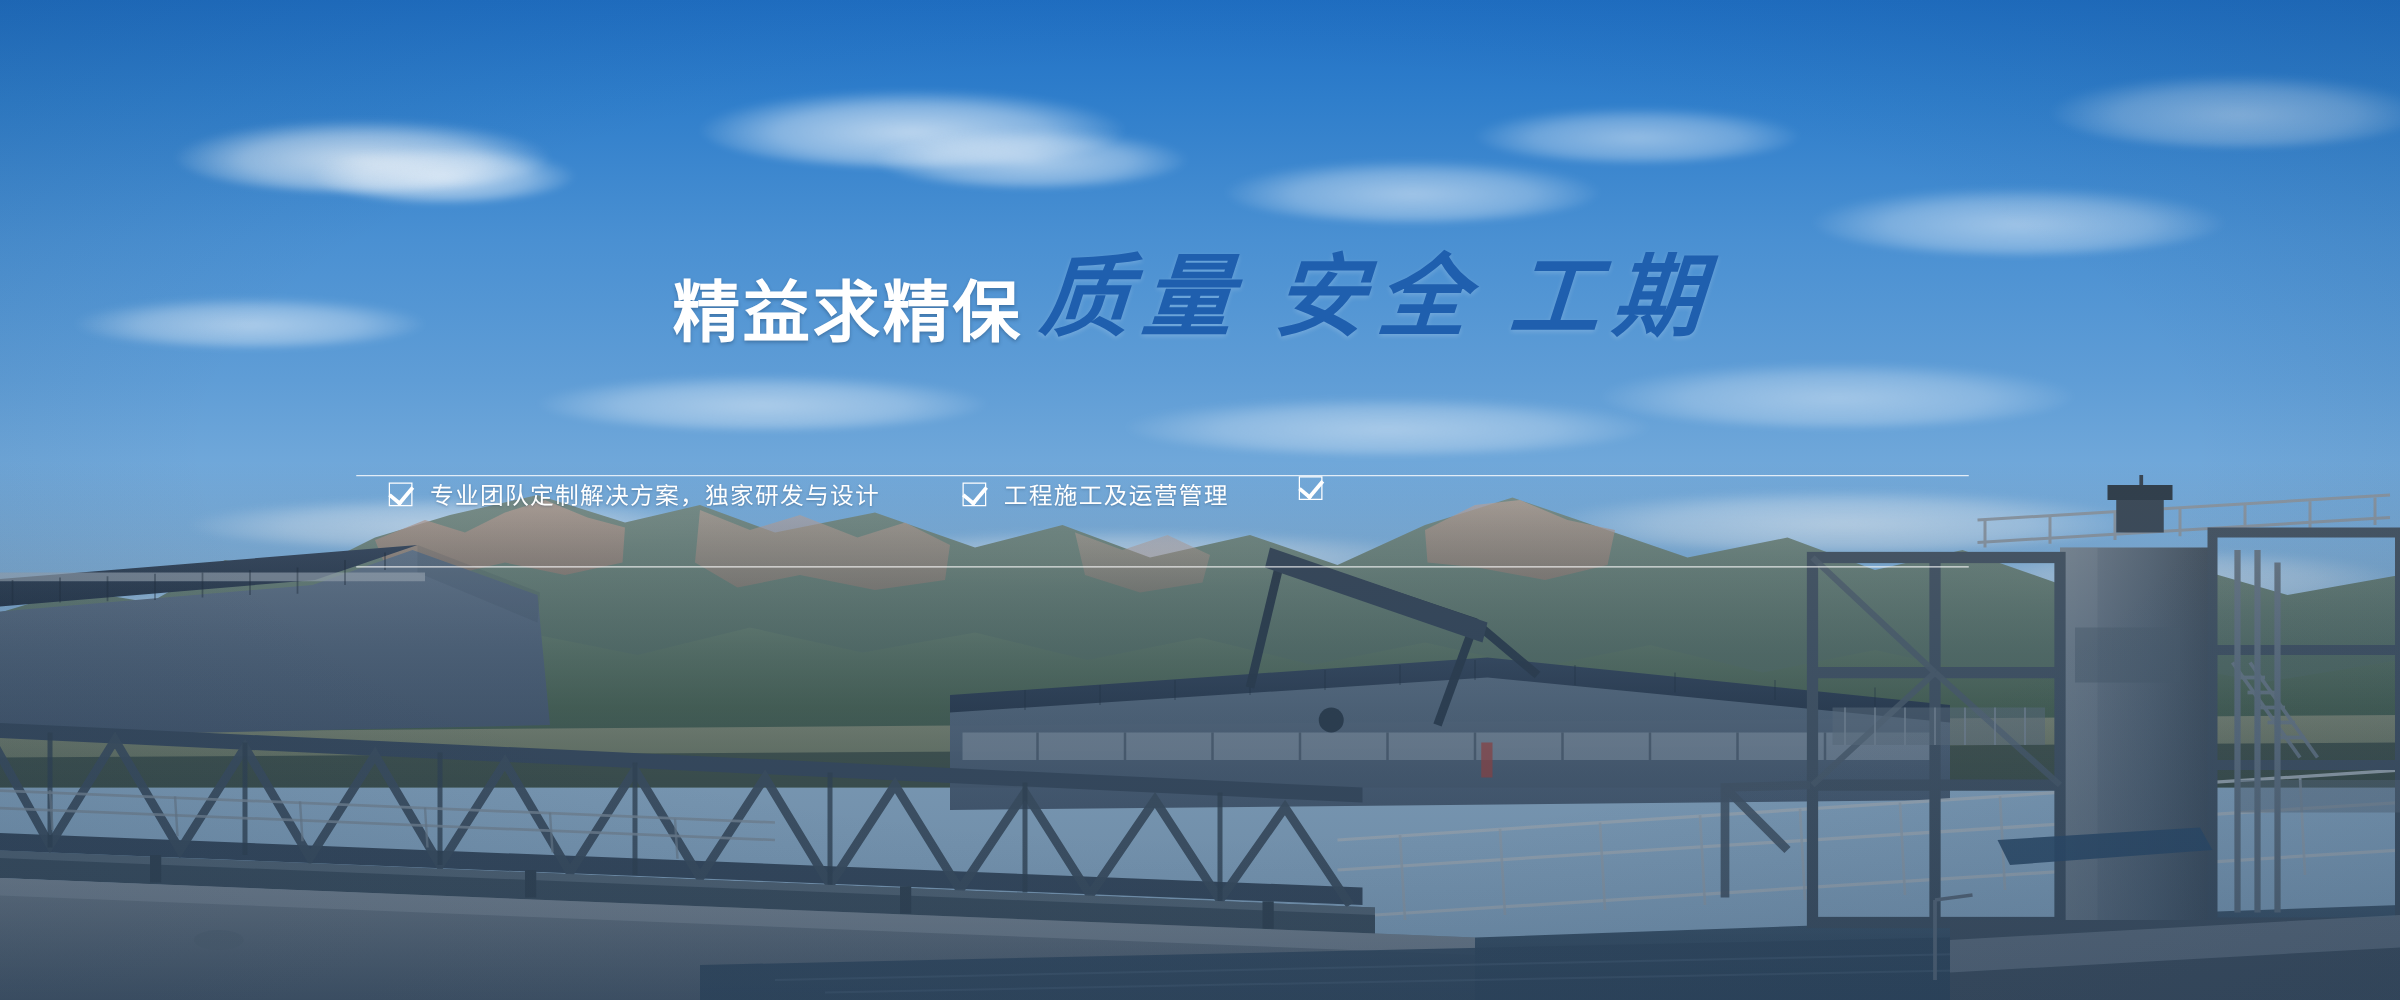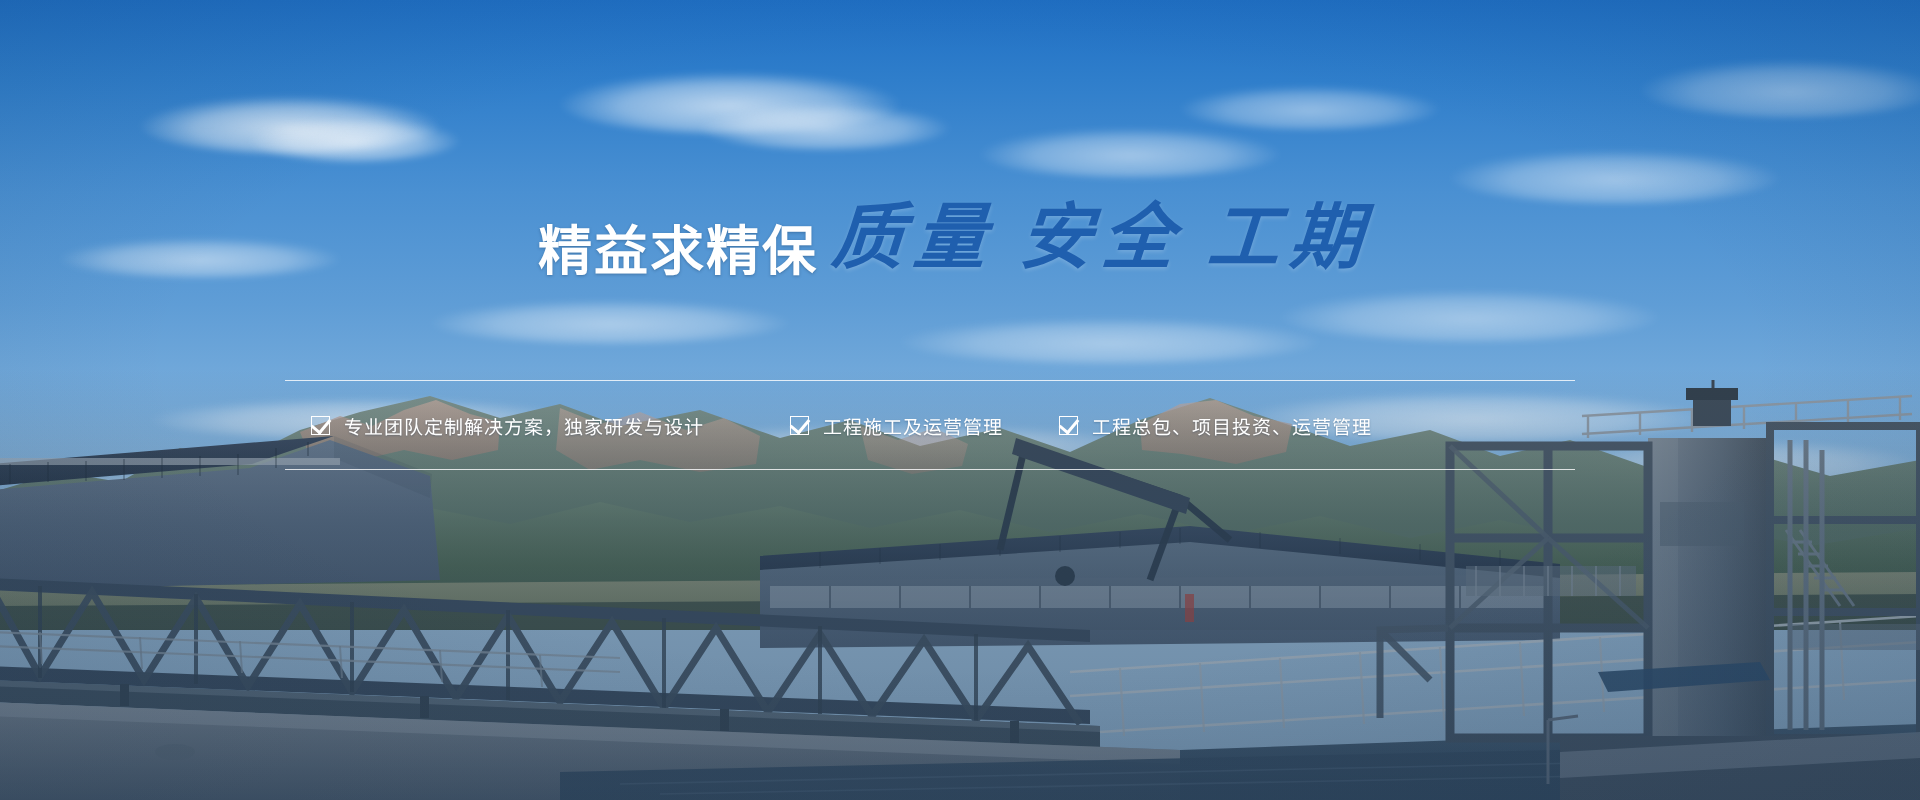--- a/index.html
+++ b/index.html
@@ -109,37 +109,37 @@
   }
 
   
   .features{
     position:absolute;
     left:285px;
     width:1290px;
     top:380px;
     border-top:1px solid rgba(255,255,255,.80);
     border-bottom:1px solid rgba(255,255,255,.80);
-    height:90px;
+    height:74px;
     display:flex;
-    align-items:center;
+    align-items:flex-start;
     justify-content:flex-start;
   }
   .feat{
     display:flex;
     align-items:center;
     gap:14px;
     color:#ffffff;
     font-size:19px;
     letter-spacing:1px;
     text-shadow:0 1px 2px rgba(25,55,85,.35);
     white-space:nowrap;
   }
   .feat.f1{ margin-left:26px; }
-  .feat.f2{ margin-left:86px; }
+  .feat.f2{ margin-left:66px; }
   .feat.f3{ margin-left:56px; }
 
   .chk{
     width:19px; height:19px;
     border:1.6px solid #ffffff;
     position:relative;
     flex:0 0 auto;
     display:block;
   }
   .chk::after{
@@ -485,18 +485,17 @@
       <div class="feat f1">
         <span class="chk"></span>
         <span>专业团队定制解决方案，独家研发与设计</span>
       </div>
       <div class="feat f2">
         <span class="chk"></span>
         <span>工程施工及运营管理</span>
       </div>
       <div class="feat f3">
         <span class="chk"></span>
-        <span>工程总包、项目投资、运营管理</span>
       </div>
     </div>
 
   </div>
 </div>
 
 </body></html>

